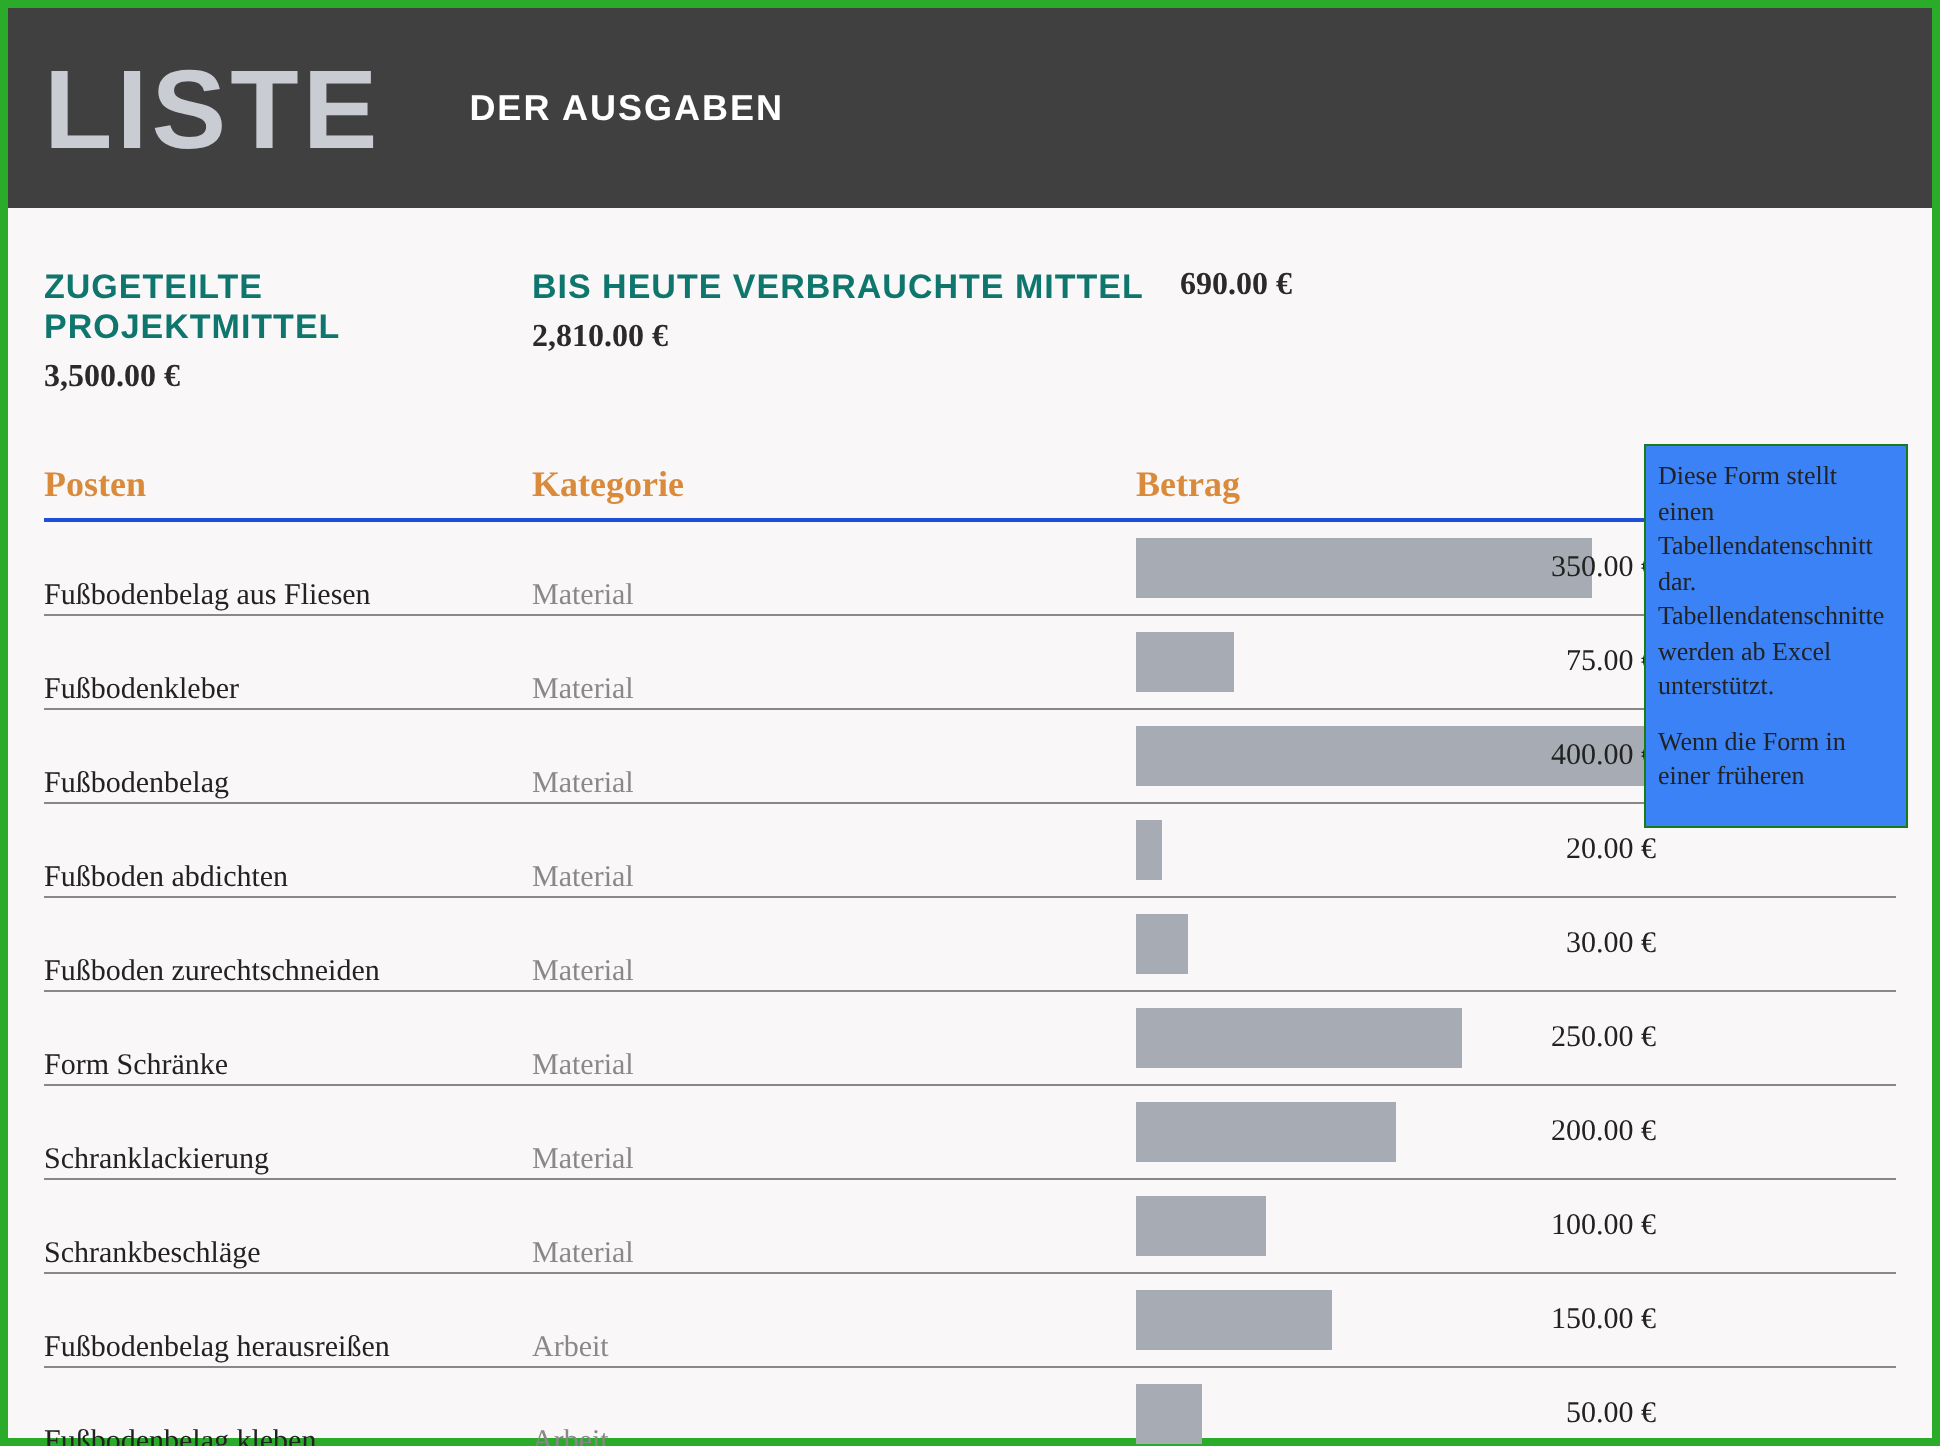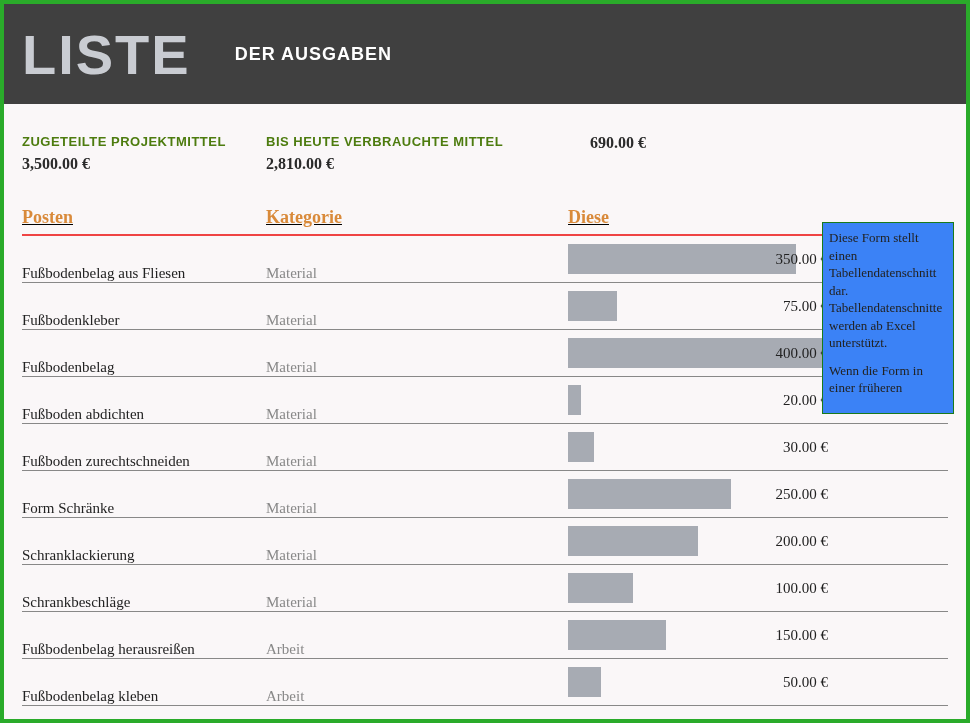--- a/index.html
+++ b/index.html
@@ -43,41 +43,40 @@
     display: flex;
     padding: 30px 18px 8px 18px;
     gap: 0;
   }
   .summary-col { }
   .summary-col.c1 { width: 244px; }
   .summary-col.c2 { width: 324px; }
   .summary-col.c3 { width: 280px; }
   .sum-label {
     font-family: Arial, Helvetica, sans-serif;
-    font-size: 13px;
+    font-size: 17px;
     font-weight: 700;
     letter-spacing: 0.5px;
-    color: #4d7c0f;
+    color: #0f766e;
     margin-bottom: 6px;
   }
   .sum-value {
     font-family: "Times New Roman", serif;
     font-size: 16px;
     font-weight: 700;
     color: #2a2a2a;
   }
   .table-wrap {
     padding: 26px 18px 0 18px;
     position: relative;
   }
   .thead {
     display: flex;
-    border-bottom: 2px solid #ef4444;
+    border-bottom: 2px solid #1d4ed8;
     padding-bottom: 6px;
-    text-decoration: underline;
   }
   .th {
     font-family: "Times New Roman", serif;
     font-size: 18px;
     font-weight: 700;
     color: #d98a3a;
   }
   .col-posten { width: 244px; }
   .col-kat { width: 302px; }
   .col-betrag { width: 260px; }
@@ -164,21 +163,21 @@
     </div>
     <div class="summary-col c3">
       <div class="sum-value">690.00 €</div>
     </div>
   </div>
 
   <div class="table-wrap">
     <div class="thead">
       <div class="th col-posten">Posten</div>
       <div class="th col-kat">Kategorie</div>
-      <div class="th col-betrag">Diese</div>
+      <div class="th col-betrag">Betrag</div>
     </div>
     <div id="tbody">
         <div class="trow">
           <div class="td-posten">Fußbodenbelag aus Fliesen</div>
           <div class="td-kat">Material</div>
           <div class="td-betrag">
             <div class="bar-holder">
               <div class="bar" style="width: 228px;"></div>
               <div class="amount">350.00 €</div>
             </div>

